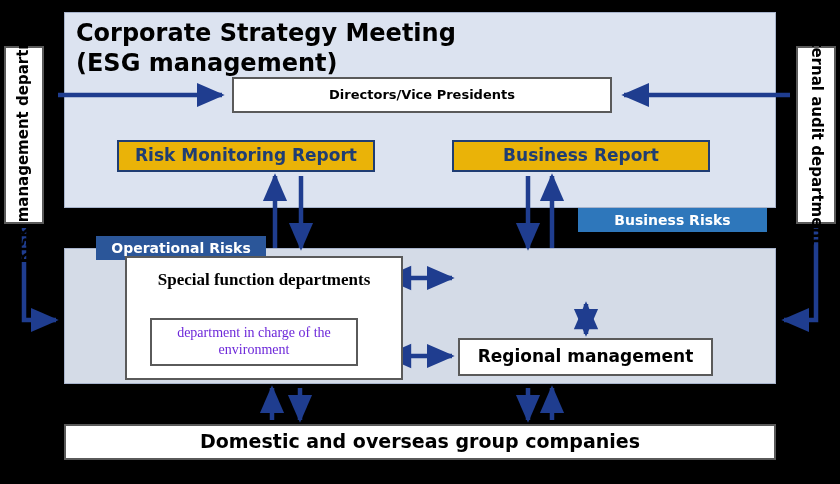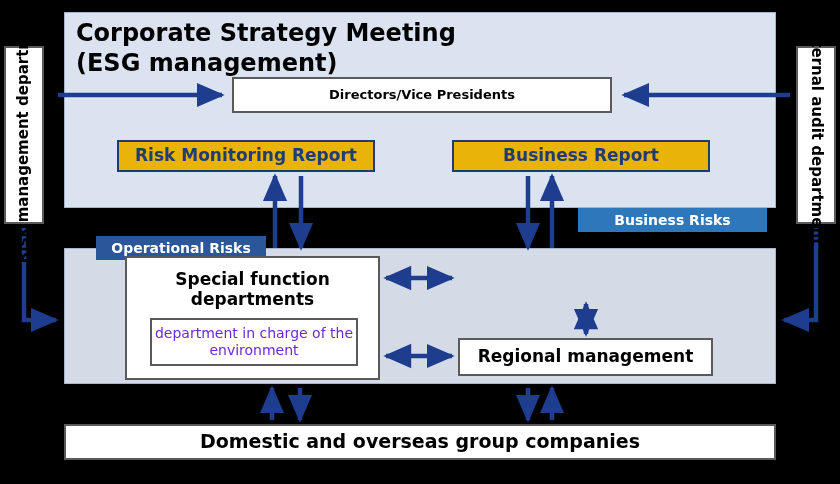--- a/index.html
+++ b/index.html
@@ -36,21 +36,21 @@
   .sidebox span{font-weight:bold;font-size:15px;color:#000;white-space:nowrap;line-height:1.15;text-align:center;}
   #left-dept span{writing-mode:vertical-rl;transform:rotate(180deg);}
   #right-dept span{writing-mode:vertical-rl;}
 
   
   #directors{left:232px;top:77px;width:380px;height:36px;font-size:13px;}
   #risk-report{left:117px;top:140px;width:258px;height:32px;font-size:17px;}
   #business-report{left:452px;top:140px;width:258px;height:32px;font-size:17px;}
   #badge-op{left:96px;top:208px;width:170px;height:24px;background:#2b5699;font-size:14px;margin-top:28px;}
   #badge-bus{left:568px;top:208px;width:189px;height:24px;background:#2e77bb;font-size:14px;margin-left:10px;}
-  #special{left:125px;top:256px;width:255px;height:124px;display:block;padding:8px 10px;font-size:17px;}
+  #special{left:125px;top:256px;width:278px;height:124px;display:block;padding:8px 10px;font-size:17px;font-family:Liberation Serif, serif;}
   #special .inner-title{font-weight:bold;font-size:17px;line-height:1.15;margin-top:4px;}
   #inner-env{position:absolute;left:23px;top:60px;width:208px;height:48px;box-sizing:border-box;
              background:#fff;border:2px solid #5a5a5a;display:flex;align-items:center;justify-content:center;
              text-align:center;font-weight:normal;font-size:14px;color:#6d28d9;line-height:1.2;}
   #bus-exec{left:458px;top:256px;width:255px;height:44px;font-size:17px;}
   #regional{left:458px;top:338px;width:255px;height:38px;font-size:17px;}
   #group-co{left:64px;top:424px;width:712px;height:36px;font-size:19px;}
   #left-dept{left:4px;top:46px;width:40px;height:178px;}
   #right-dept{left:796px;top:46px;width:40px;height:178px;}
 

